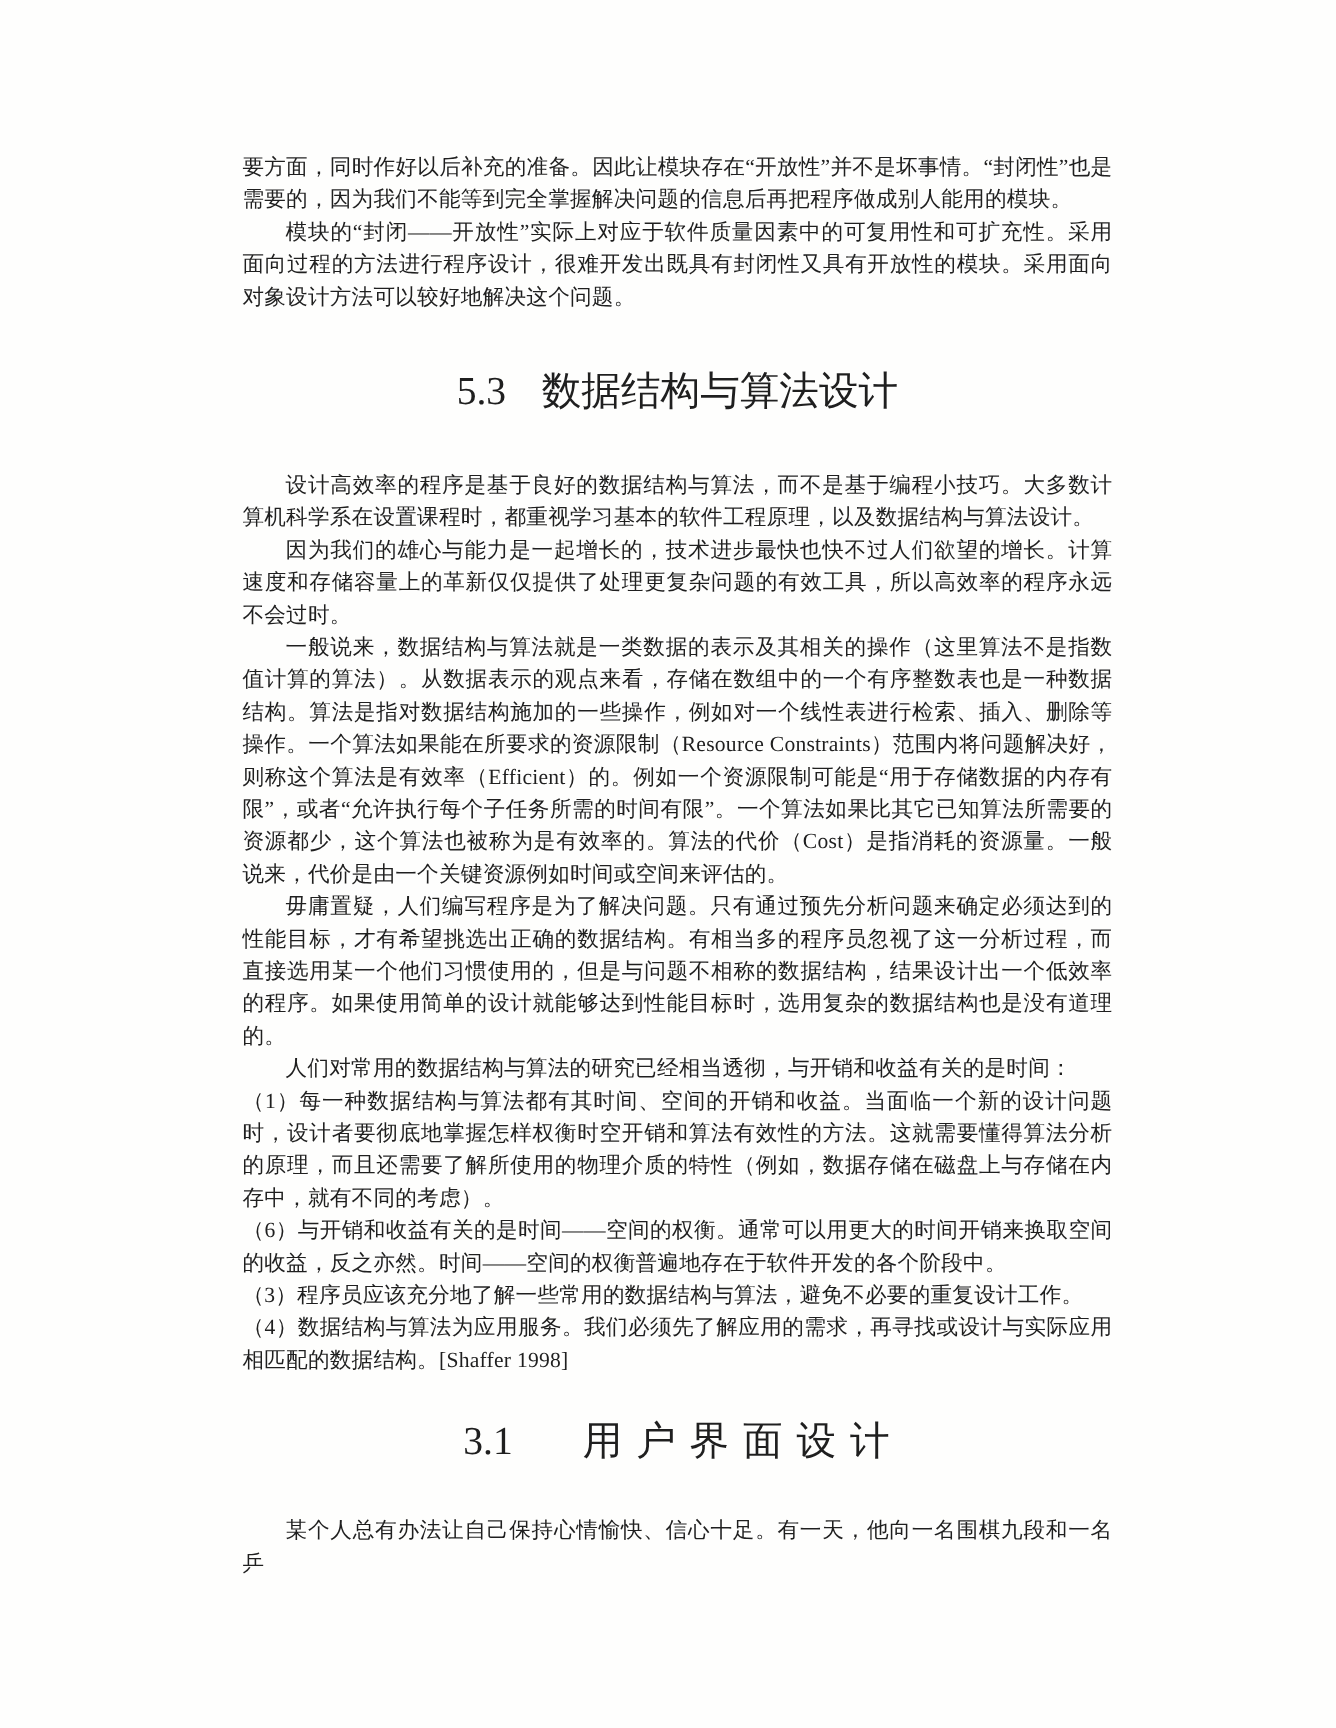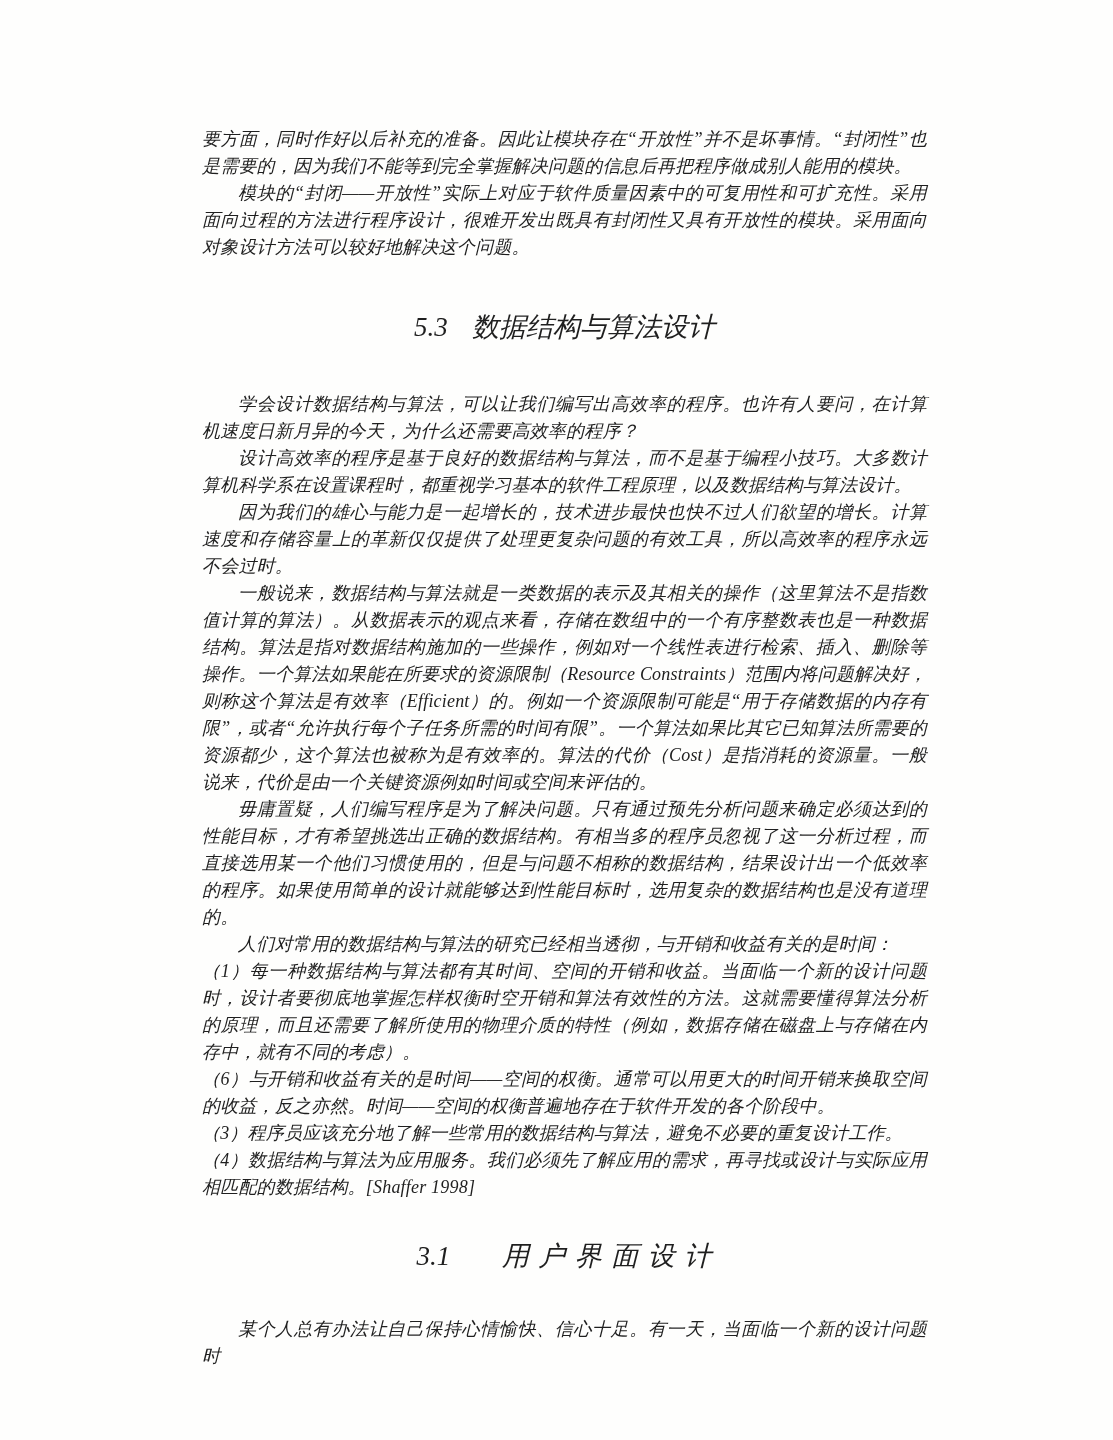--- a/index.html
+++ b/index.html
@@ -6,21 +6,20 @@
     margin: 0;
     padding: 0;
     background: #ffffff;
   }
   .page {
     position: relative;
     width: 1113px;
     height: 1440px;
     background: #fefefd;
     overflow: hidden;
-    font-style: italic;
   }
   .text-column {
     box-sizing: border-box;
     width: 1113px;
     padding: 126px 186px 0 202px;
     font-family: "Liberation Serif", "DejaVu Serif", serif;
     color: #1f1f1f;
   }
   p.body {
     margin: 0;
@@ -28,21 +27,21 @@
     line-height: 27px;
     text-align: justify;
     letter-spacing: 0.2px;
   }
   p.indent {
     text-indent: 2em;
   }
   h2.section-heading {
     font-family: "Liberation Serif", "DejaVu Serif", serif;
     font-weight: normal;
-    font-size: 27px;
+    font-size: 33px;
     line-height: 35px;
     text-align: center;
     color: #1f1f1f;
   }
   h2.heading-53 {
     margin: 49px 0 46px 0;
   }
   h2.heading-54 {
     margin: 38px 0 42px 0;
   }
@@ -63,32 +62,31 @@
 <main class="page">
   <div class="text-column">
 
     <p class="body">要方面，同时作好以后补充的准备。因此让模块存在“开放性”并不是坏事情。“封闭性”也是需要的，因为我们不能等到完全掌握解决问题的信息后再把程序做成别人能用的模块。</p>
     <p class="body indent">模块的“封闭——开放性”实际上对应于软件质量因素中的可复用性和可扩充性。采用面向过程的方法进行程序设计，很难开发出既具有封闭性又具有开放性的模块。采用面向对象设计方法可以较好地解决这个问题。</p>
 
     <h2 class="section-heading heading-53">
       <span class="section-number">5.3</span><span class="section-title">数据结构与算法设计</span>
     </h2>
 
-    <p class="body indent">学会设计数据结构与算法，可以让我们编写出高效率的程序。也许有人要问，在计算机速度日新月异的今天，为什么还需要高效率的程序？</p>
     <p class="body indent">设计高效率的程序是基于良好的数据结构与算法，而不是基于编程小技巧。大多数计算机科学系在设置课程时，都重视学习基本的软件工程原理，以及数据结构与算法设计。</p>
     <p class="body indent">因为我们的雄心与能力是一起增长的，技术进步最快也快不过人们欲望的增长。计算速度和存储容量上的革新仅仅提供了处理更复杂问题的有效工具，所以高效率的程序永远不会过时。</p>
     <p class="body indent">一般说来，数据结构与算法就是一类数据的表示及其相关的操作（这里算法不是指数值计算的算法）。从数据表示的观点来看，存储在数组中的一个有序整数表也是一种数据结构。算法是指对数据结构施加的一些操作，例如对一个线性表进行检索、插入、删除等操作。一个算法如果能在所要求的资源限制（Resource Constraints）范围内将问题解决好，则称这个算法是有效率（Efficient）的。例如一个资源限制可能是“用于存储数据的内存有限”，或者“允许执行每个子任务所需的时间有限”。一个算法如果比其它已知算法所需要的资源都少，这个算法也被称为是有效率的。算法的代价（Cost）是指消耗的资源量。一般说来，代价是由一个关键资源例如时间或空间来评估的。</p>
     <p class="body indent">毋庸置疑，人们编写程序是为了解决问题。只有通过预先分析问题来确定必须达到的性能目标，才有希望挑选出正确的数据结构。有相当多的程序员忽视了这一分析过程，而直接选用某一个他们习惯使用的，但是与问题不相称的数据结构，结果设计出一个低效率的程序。如果使用简单的设计就能够达到性能目标时，选用复杂的数据结构也是没有道理的。</p>
     <p class="body indent">人们对常用的数据结构与算法的研究已经相当透彻，与开销和收益有关的是时间：</p>
 
     <p class="body">（1）每一种数据结构与算法都有其时间、空间的开销和收益。当面临一个新的设计问题时，设计者要彻底地掌握怎样权衡时空开销和算法有效性的方法。这就需要懂得算法分析的原理，而且还需要了解所使用的物理介质的特性（例如，数据存储在磁盘上与存储在内存中，就有不同的考虑）。</p>
     <p class="body">（6）与开销和收益有关的是时间——空间的权衡。通常可以用更大的时间开销来换取空间的收益，反之亦然。时间——空间的权衡普遍地存在于软件开发的各个阶段中。</p>
     <p class="body">（3）程序员应该充分地了解一些常用的数据结构与算法，避免不必要的重复设计工作。</p>
     <p class="body">（4）数据结构与算法为应用服务。我们必须先了解应用的需求，再寻找或设计与实际应用相匹配的数据结构。[Shaffer 1998]</p>
 
     <h2 class="section-heading heading-54">
       <span class="section-number">3.1</span><span class="section-title">用 户 界 面 设 计</span>
     </h2>
 
-    <p class="body indent">某个人总有办法让自己保持心情愉快、信心十足。有一天，当面临一个新的设计问题时</p>
+    <p class="body indent">某个人总有办法让自己保持心情愉快、信心十足。有一天，他向一名围棋九段和一名乒</p>
 
   </div>
 </main>
 
 </body></html>

